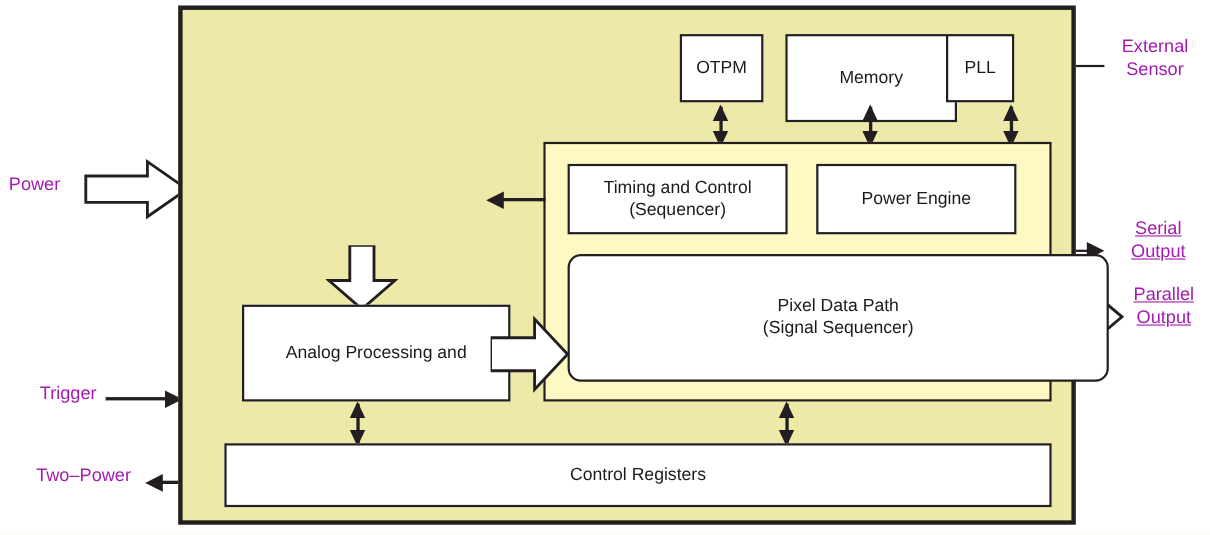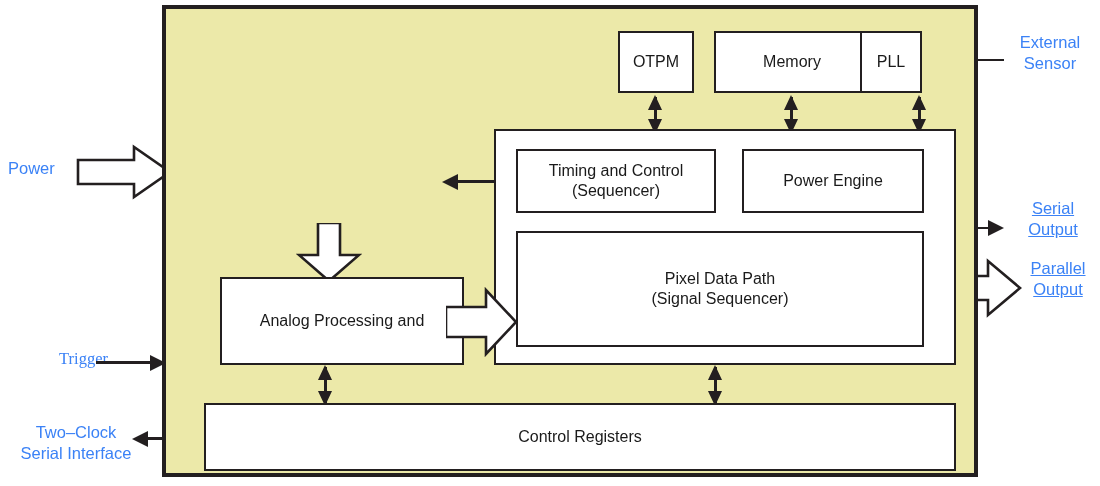--- a/index.html
+++ b/index.html
@@ -37,32 +37,32 @@
     flex-direction: column;
     align-items: center;
     justify-content: center;
     text-align: center;
     line-height: 1.28;
     font-size: 16px;
   }
   .block .ln { display: block; white-space: nowrap; }
   .panel {
     position: absolute;
-    background: #ffffff;
+    background: #fef9c3;
     border: 2.5px solid #231f20;
     box-sizing: border-box;
   }
   
   .olabel {
     position: absolute;
     font-size: 16.5px;
     line-height: 1.30;
     text-align: center;
     white-space: nowrap;
-    color: #3b82f6;
+    color: #a21caf;
   }
   .olabel .ln { display: block; }
   
   .hline { position: absolute; background: #231f20; height: 2.5px; }
   .vline { position: absolute; background: #231f20; width: 2.5px; }
   
   .tri { position: absolute; width: 0; height: 0; }
   .tri-l { border-top: 8px solid transparent; border-bottom: 8px solid transparent; border-right: 16px solid #231f20; }
   .tri-r { border-top: 8px solid transparent; border-bottom: 8px solid transparent; border-left: 16px solid #231f20; }
   .tri-u { border-left: 7px solid transparent; border-right: 7px solid transparent; border-bottom: 15px solid #231f20; }
@@ -74,27 +74,26 @@
 </style>
 </head>
 <body>
 
 <div id="root">
 
   <div class="olabel" style="left:8px; top:158px; width:88px; text-align:left;">
     <span class="ln">Power</span>
   </div>
 
-  <div class="olabel" style="left:16px; top:348px; width:92px; text-align:right;font-family:Liberation Serif, serif;">
+  <div class="olabel" style="left:16px; top:348px; width:92px; text-align:center;">
     <span class="ln">Trigger</span>
   </div>
 
   <div class="olabel" style="left:6px; top:422px; width:140px; text-align:center;">
-    <span class="ln">Two–Clock</span>
-    <span class="ln">Serial Interface</span>
+    <span class="ln">Two–Power</span>
   </div>
 
   <div class="olabel" style="left:1005px; top:32px; width:90px; text-align:center;">
     <span class="ln">External</span>
     <span class="ln">Sensor</span>
   </div>
 
   <div class="olabel" style="left:1013px; top:198px; width:80px; text-align:center;text-decoration:underline;">
     <span class="ln">Serial</span>
     <span class="ln">Output</span>
@@ -130,21 +129,21 @@
     </svg>
   </div>
 
   <div class="chip">
 
 
     <div class="block" style="left:452px; top:22px; width:76px; height:62px;">
       <span class="ln">OTPM</span>
     </div>
 
-    <div class="block" style="left:548px; top:22px; width:156px; height:62px;">
+    <div class="block" style="left:548px; top:22px; width:156px; height:80px;">
       <span class="ln">Memory</span>
     </div>
 
     <div class="block" style="left:694px; top:22px; width:62px; height:62px;">
       <span class="ln">PLL</span>
     </div>
 
     <div class="vline" style="left:488px; top:88px; height:34px;"></div>
     <div class="tri tri-u" style="left:482px; top:86px;"></div>
     <div class="tri tri-d" style="left:482px; top:110px;"></div>
@@ -161,21 +160,21 @@
 
       <div class="block" style="left:20px; top:18px; width:200px; height:64px;">
         <span class="ln">Timing and Control</span>
         <span class="ln">(Sequencer)</span>
       </div>
 
       <div class="block" style="left:246px; top:18px; width:182px; height:64px;">
         <span class="ln">Power Engine</span>
       </div>
 
-      <div class="block" style="left:20px; top:100px; width:408px; height:116px;">
+      <div class="block" style="left:20px; top:100px; width:492px; height:116px;border-radius:12px;">
         <span class="ln">Pixel Data Path</span>
         <span class="ln">(Signal Sequencer)</span>
       </div>
     </div>
 
     <div class="hline" style="left:290px; top:171px; width:40px;"></div>
     <div class="tri tri-l" style="left:276px; top:164.5px;"></div>
 
     <div class="harrow" style="left:130px; top:214px;">
       <svg width="66" height="60" viewBox="0 0 66 60">
@@ -194,19 +193,19 @@
     </div>
 
     <div class="vline" style="left:158px; top:358px; height:36px;"></div>
     <div class="tri tri-u" style="left:152px; top:356px;"></div>
     <div class="tri tri-d" style="left:152px; top:382px;"></div>
 
     <div class="vline" style="left:548px; top:358px; height:36px;"></div>
     <div class="tri tri-u" style="left:542px; top:356px;"></div>
     <div class="tri tri-d" style="left:542px; top:382px;"></div>
 
-    <div class="block" style="left:38px; top:394px; width:752px; height:68px;">
+    <div class="block" style="left:38px; top:394px; width:752px; height:58px;">
       <span class="ln">Control Registers</span>
     </div>
 
   </div>
 
 </div>
 
 </body></html>

